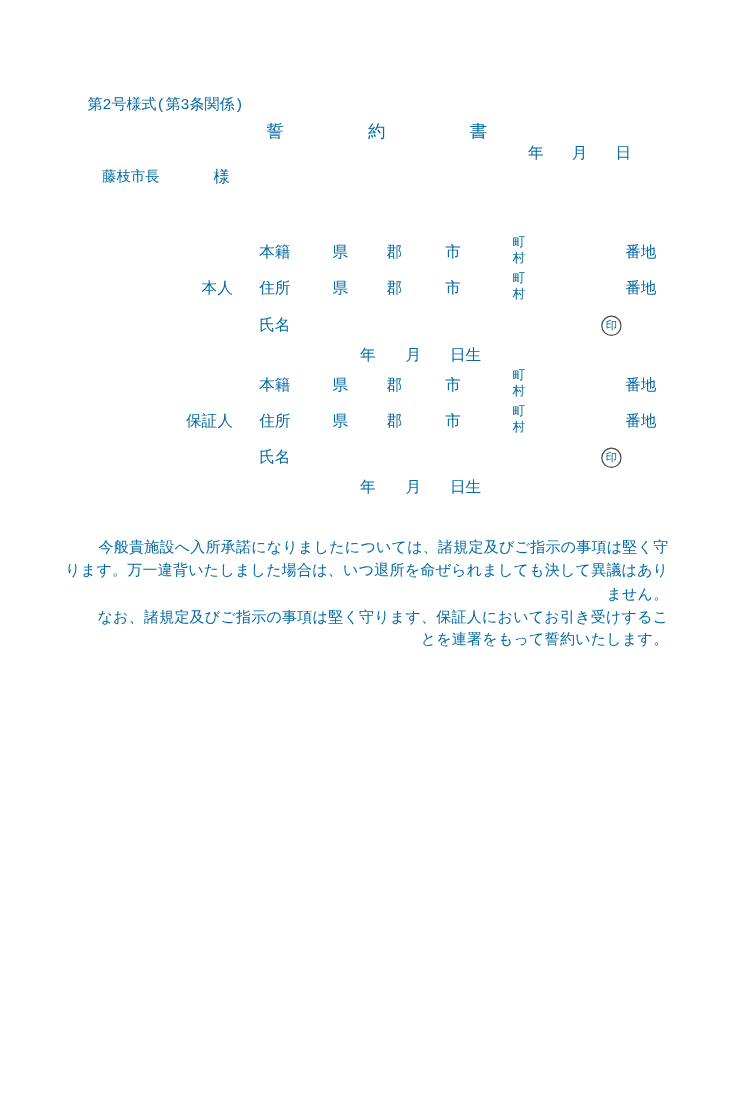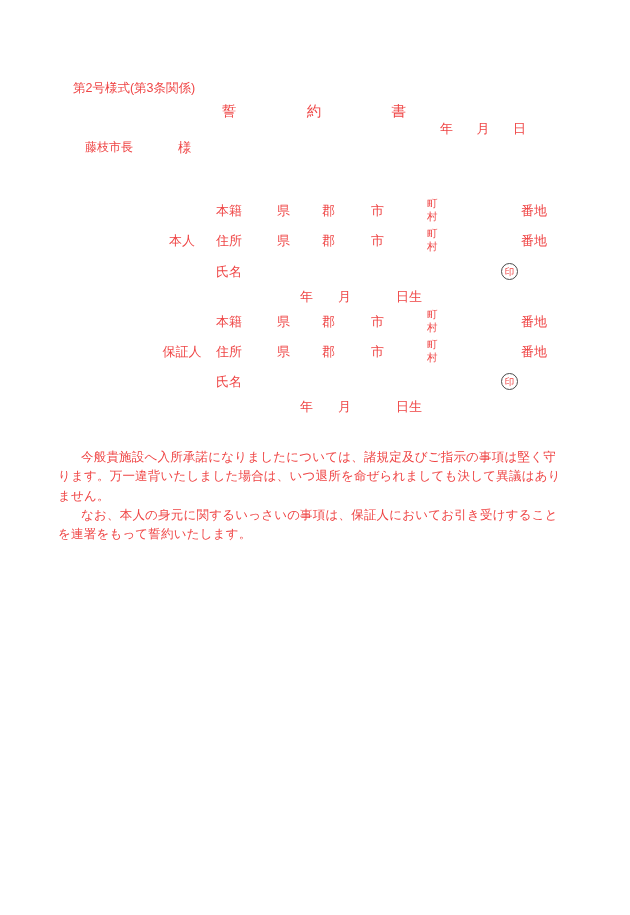--- a/index.html
+++ b/index.html
@@ -5,22 +5,22 @@
   html, body {
     margin: 0;
     padding: 0;
     background: #ffffff;
   }
   .page {
     position: relative;
     width: 630px;
     height: 915px;
     background: #ffffff;
-    font-family: Liberation Sans, sans-serif;
-    color: #ef4444;
+    font-family: Liberation Mono, monospace;
+    color: #0369a1;
     overflow: hidden;
   }
   .abs { position: absolute; white-space: nowrap; }
 
   
   .form-number {
     left: 73px; top: 81px;
     font-size: 12.5px; line-height: 15px;
   }
   .doc-title {
@@ -32,46 +32,46 @@
     left: 440px; top: 121px; width: 86px;
     display: flex; justify-content: space-between;
     font-size: 13px; line-height: 15px;
   }
   .addressee-name { left: 85px; top: 139px; font-size: 12px; }
   .addressee-honorific { left: 178px; top: 139px; font-size: 13.5px; }
 
   
   .row { position: absolute; left: 0; width: 558px; height: 18px; font-size: 13px; line-height: 15px; }
   .cell { position: absolute; white-space: nowrap; }
-  .c-role  { left: 152px; width: 60px; text-align: center; }
+  .c-role  { left: 134px; width: 60px; text-align: right; }
   .c-label { left: 216px; }
   .c-pref  { left: 277px; }
   .c-county{ left: 322px; }
   .c-city  { left: 371px; }
   .c-tv    { left: 427px; top: -6px; font-size: 10.5px; line-height: 12.5px; text-align: left; }
   .c-lot   { left: 521px; }
   .c-byear { left: 300px; }
   .c-bmonth{ left: 338px; }
-  .c-bday  { left: 396px; }
+  .c-bday  { left: 375px; }
   .c-seal {
     left: 501px; top: -1px;
     width: 15px; height: 15px;
     border: 1px solid #4a4a4a;
     border-radius: 50%;
     display: flex; align-items: center; justify-content: center;
     font-size: 9.5px; line-height: 9.5px;
   }
 
   
   .body-text {
-    left: 58px; top: 448px; width: 509px;
+    left: 48px; top: 448px; width: 509px;
     font-size: 12.5px; line-height: 19.3px;
     letter-spacing: 0.2px;
     white-space: normal;
-    text-align: left;
+    text-align: right;
   }
   .body-text p {
     margin: 0;
     text-indent: 23px;
     word-break: break-all;
     overflow-wrap: break-word;
   }
 </style>
 </head>
 <body>
@@ -154,16 +154,16 @@
 
     <div class="row" style="top:399px">
       <span class="cell c-byear">年</span>
       <span class="cell c-bmonth">月</span>
       <span class="cell c-bday">日生</span>
     </div>
   </div>
 
   <div class="abs body-text">
     <p>今般貴施設へ入所承諾になりましたについては、諸規定及びご指示の事項は堅く守ります。万一違背いたしました場合は、いつ退所を命ぜられましても決して異議はありません。</p>
-    <p>なお、本人の身元に関するいっさいの事項は、保証人においてお引き受けすることを連署をもって誓約いたします。</p>
+    <p>なお、諸規定及びご指示の事項は堅く守ります、保証人においてお引き受けすることを連署をもって誓約いたします。</p>
   </div>
 
 </div>
 
 </body></html>

